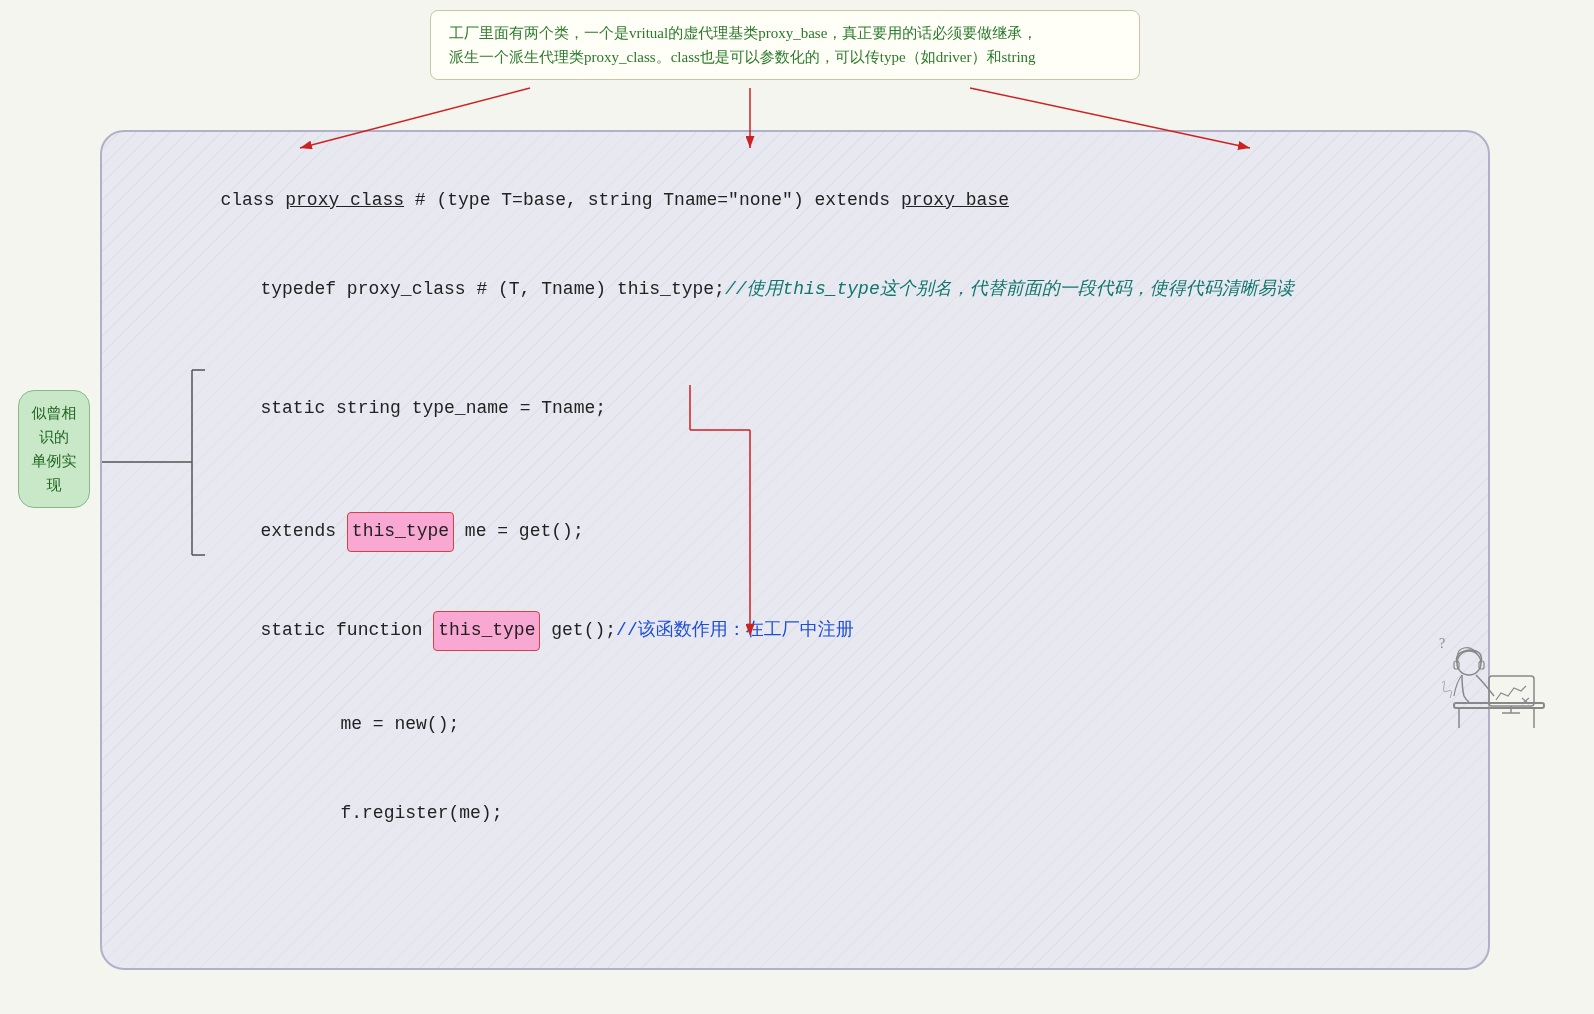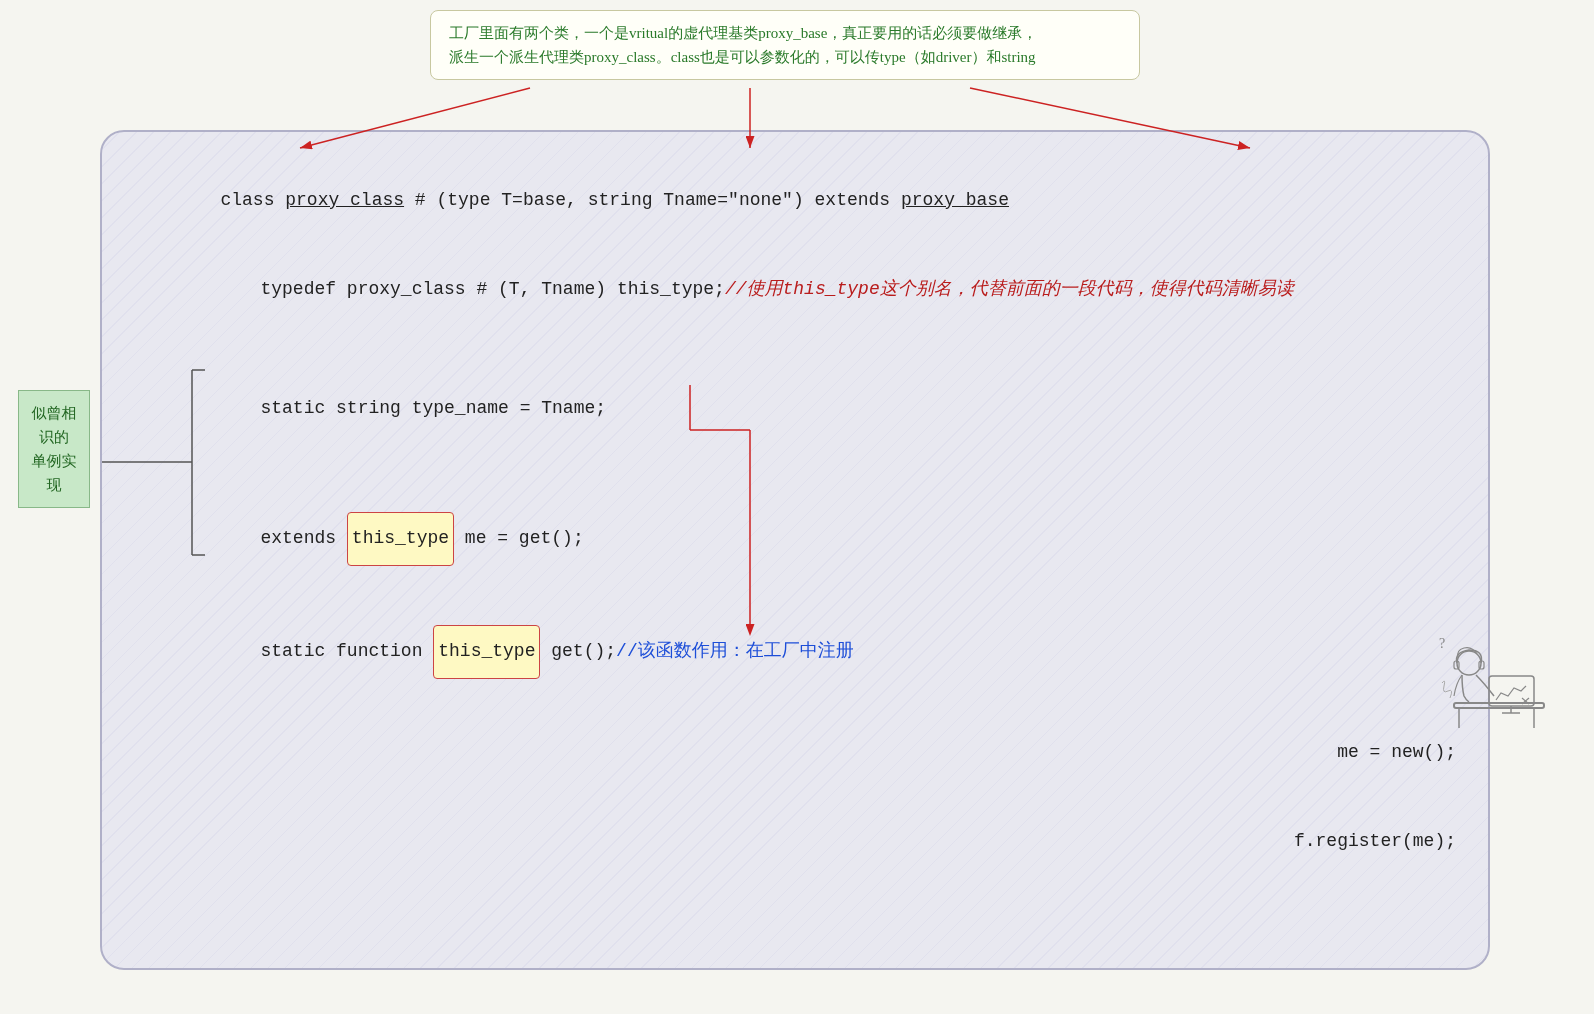--- a/index.html
+++ b/index.html
@@ -86,48 +86,48 @@
     .code-line {
       font-family: 'Courier New', Courier, monospace;
       font-size: 18px;
       color: #222;
       line-height: 1.65;
       white-space: pre;
     }
 
     .code-line.indent1 { padding-left: 40px; }
     .code-line.indent2 { padding-left: 80px; }
-    .code-line.indent3 { padding-left: 120px; text-align: right; }
-    .comment-green { color: #b91c1c; font-style: italic; }
+    .code-line.indent3 { padding-left: 120px; }
+    .comment-green { color: #0f766e; font-style: italic; }
     .comment-red { color: #1d4ed8; font-style: normal; margin-top: 48px; }
     .highlight-box {
-      background: #fef9c3;
+      background: #f9a8d4;
       border: 1.5px solid #cc4444;
       border-radius: 4px;
-      padding: 11px 4px;
+      padding: 4px 4px;
       display: inline-block;
     }
 
     
     .class-header {
       font-size: 18px;
       color: #222;
       line-height: 1.65;
       white-space: pre;
     }
 
     
     .singleton-label {
       position: absolute;
       top: 390px;
       left: 18px;
       width: 72px;
       background: #c8e8c8;
       border: 1.5px solid #88b888;
-      border-radius: 0;
+      border-radius: 16px;
       padding: 10px 8px;
       font-family: 'SimSun', '宋体', serif;
       font-size: 15px;
       color: #226622;
       text-align: center;
       line-height: 1.6;
       z-index: 12;
     }
 
     

